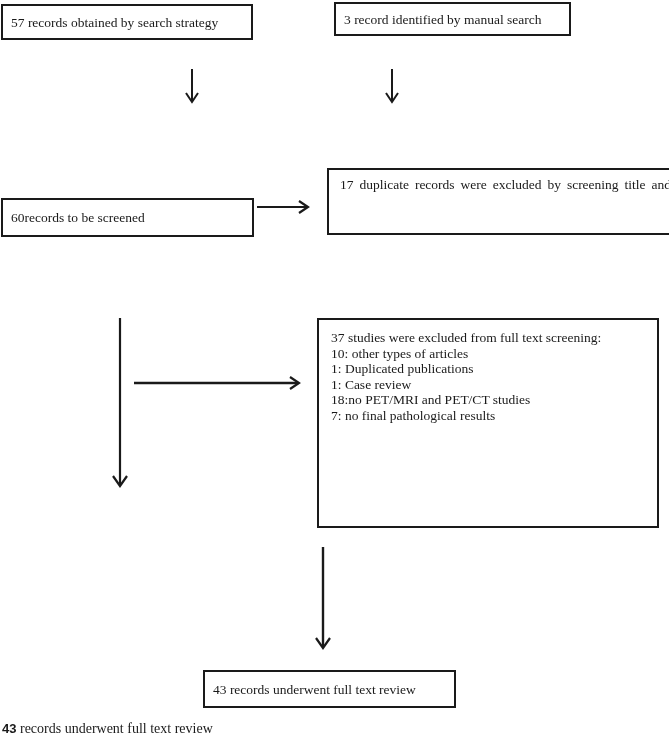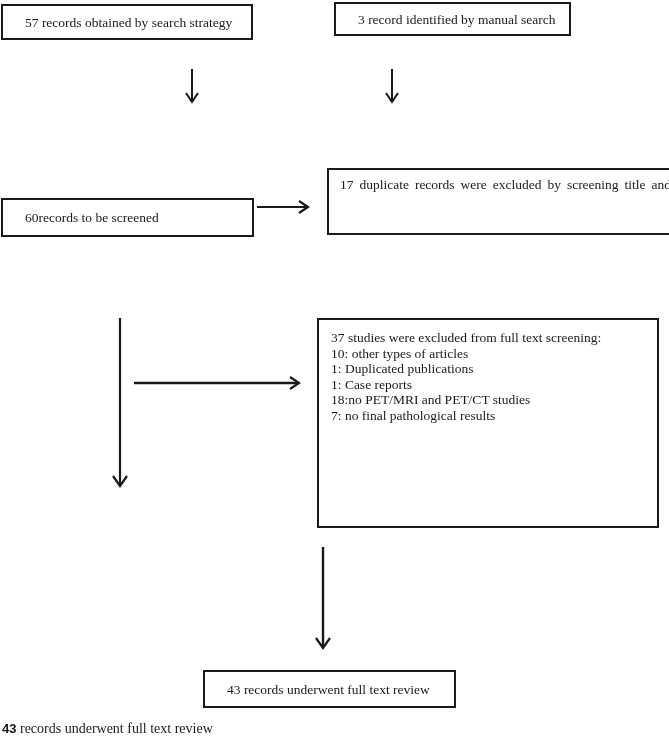--- a/index.html
+++ b/index.html
@@ -17,21 +17,21 @@
     box-sizing: border-box;
     border: 2px solid #1a1a1a;
     background: #ffffff;
     font-size: 13.5px;
     line-height: 15px;
     color: #1a1a1a;
   }
   .box.center-v {
     display: flex;
     align-items: center;
-    padding-left: 22px;
+    padding-left: 8px;
     padding-right: 6px;
   }
   .box.multi { padding: 7px 11px 0 11px; }
   .box.big { padding: 10px 12px 16px 12px; }
   .big .line { margin-bottom: 0.5px; }
   .justify-line { text-align: justify; text-align-last: justify; }
   .arrow { position: absolute; }
   .arrow svg { display: block; }
   .caption {
     position: absolute;
@@ -100,21 +100,21 @@
     <svg width="167" height="17" viewBox="0 0 167 17">
       <line x1="0" y1="8" x2="164" y2="8" stroke="#1a1a1a" stroke-width="2.4"></line>
       <polyline points="156,2 165,8 156,14" fill="none" stroke="#1a1a1a" stroke-width="2.2"></polyline>
     </svg>
   </div>
 
   <div class="box big" style="left:317px; top:318px; width:342px; height:210px; border-width:2.5px;">
     <div class="line">37 studies were excluded from full text screening:</div>
     <div class="line">10: other types of articles</div>
     <div class="line">1: Duplicated publications</div>
-    <div class="line">1: Case reports</div>
+    <div class="line">1: Case review</div>
     <div class="line">18:no PET/MRI and PET/CT studies</div>
     <div class="line">7: no final pathological results</div>
   </div>
 
   <div class="arrow" style="left:313px; top:547px;">
     <svg width="20" height="103" viewBox="0 0 20 103">
       <line x1="10" y1="0" x2="10" y2="100" stroke="#1a1a1a" stroke-width="2.4"></line>
       <polyline points="3,91 10,101 17,91" fill="none" stroke="#1a1a1a" stroke-width="2.2"></polyline>
     </svg>
   </div>

